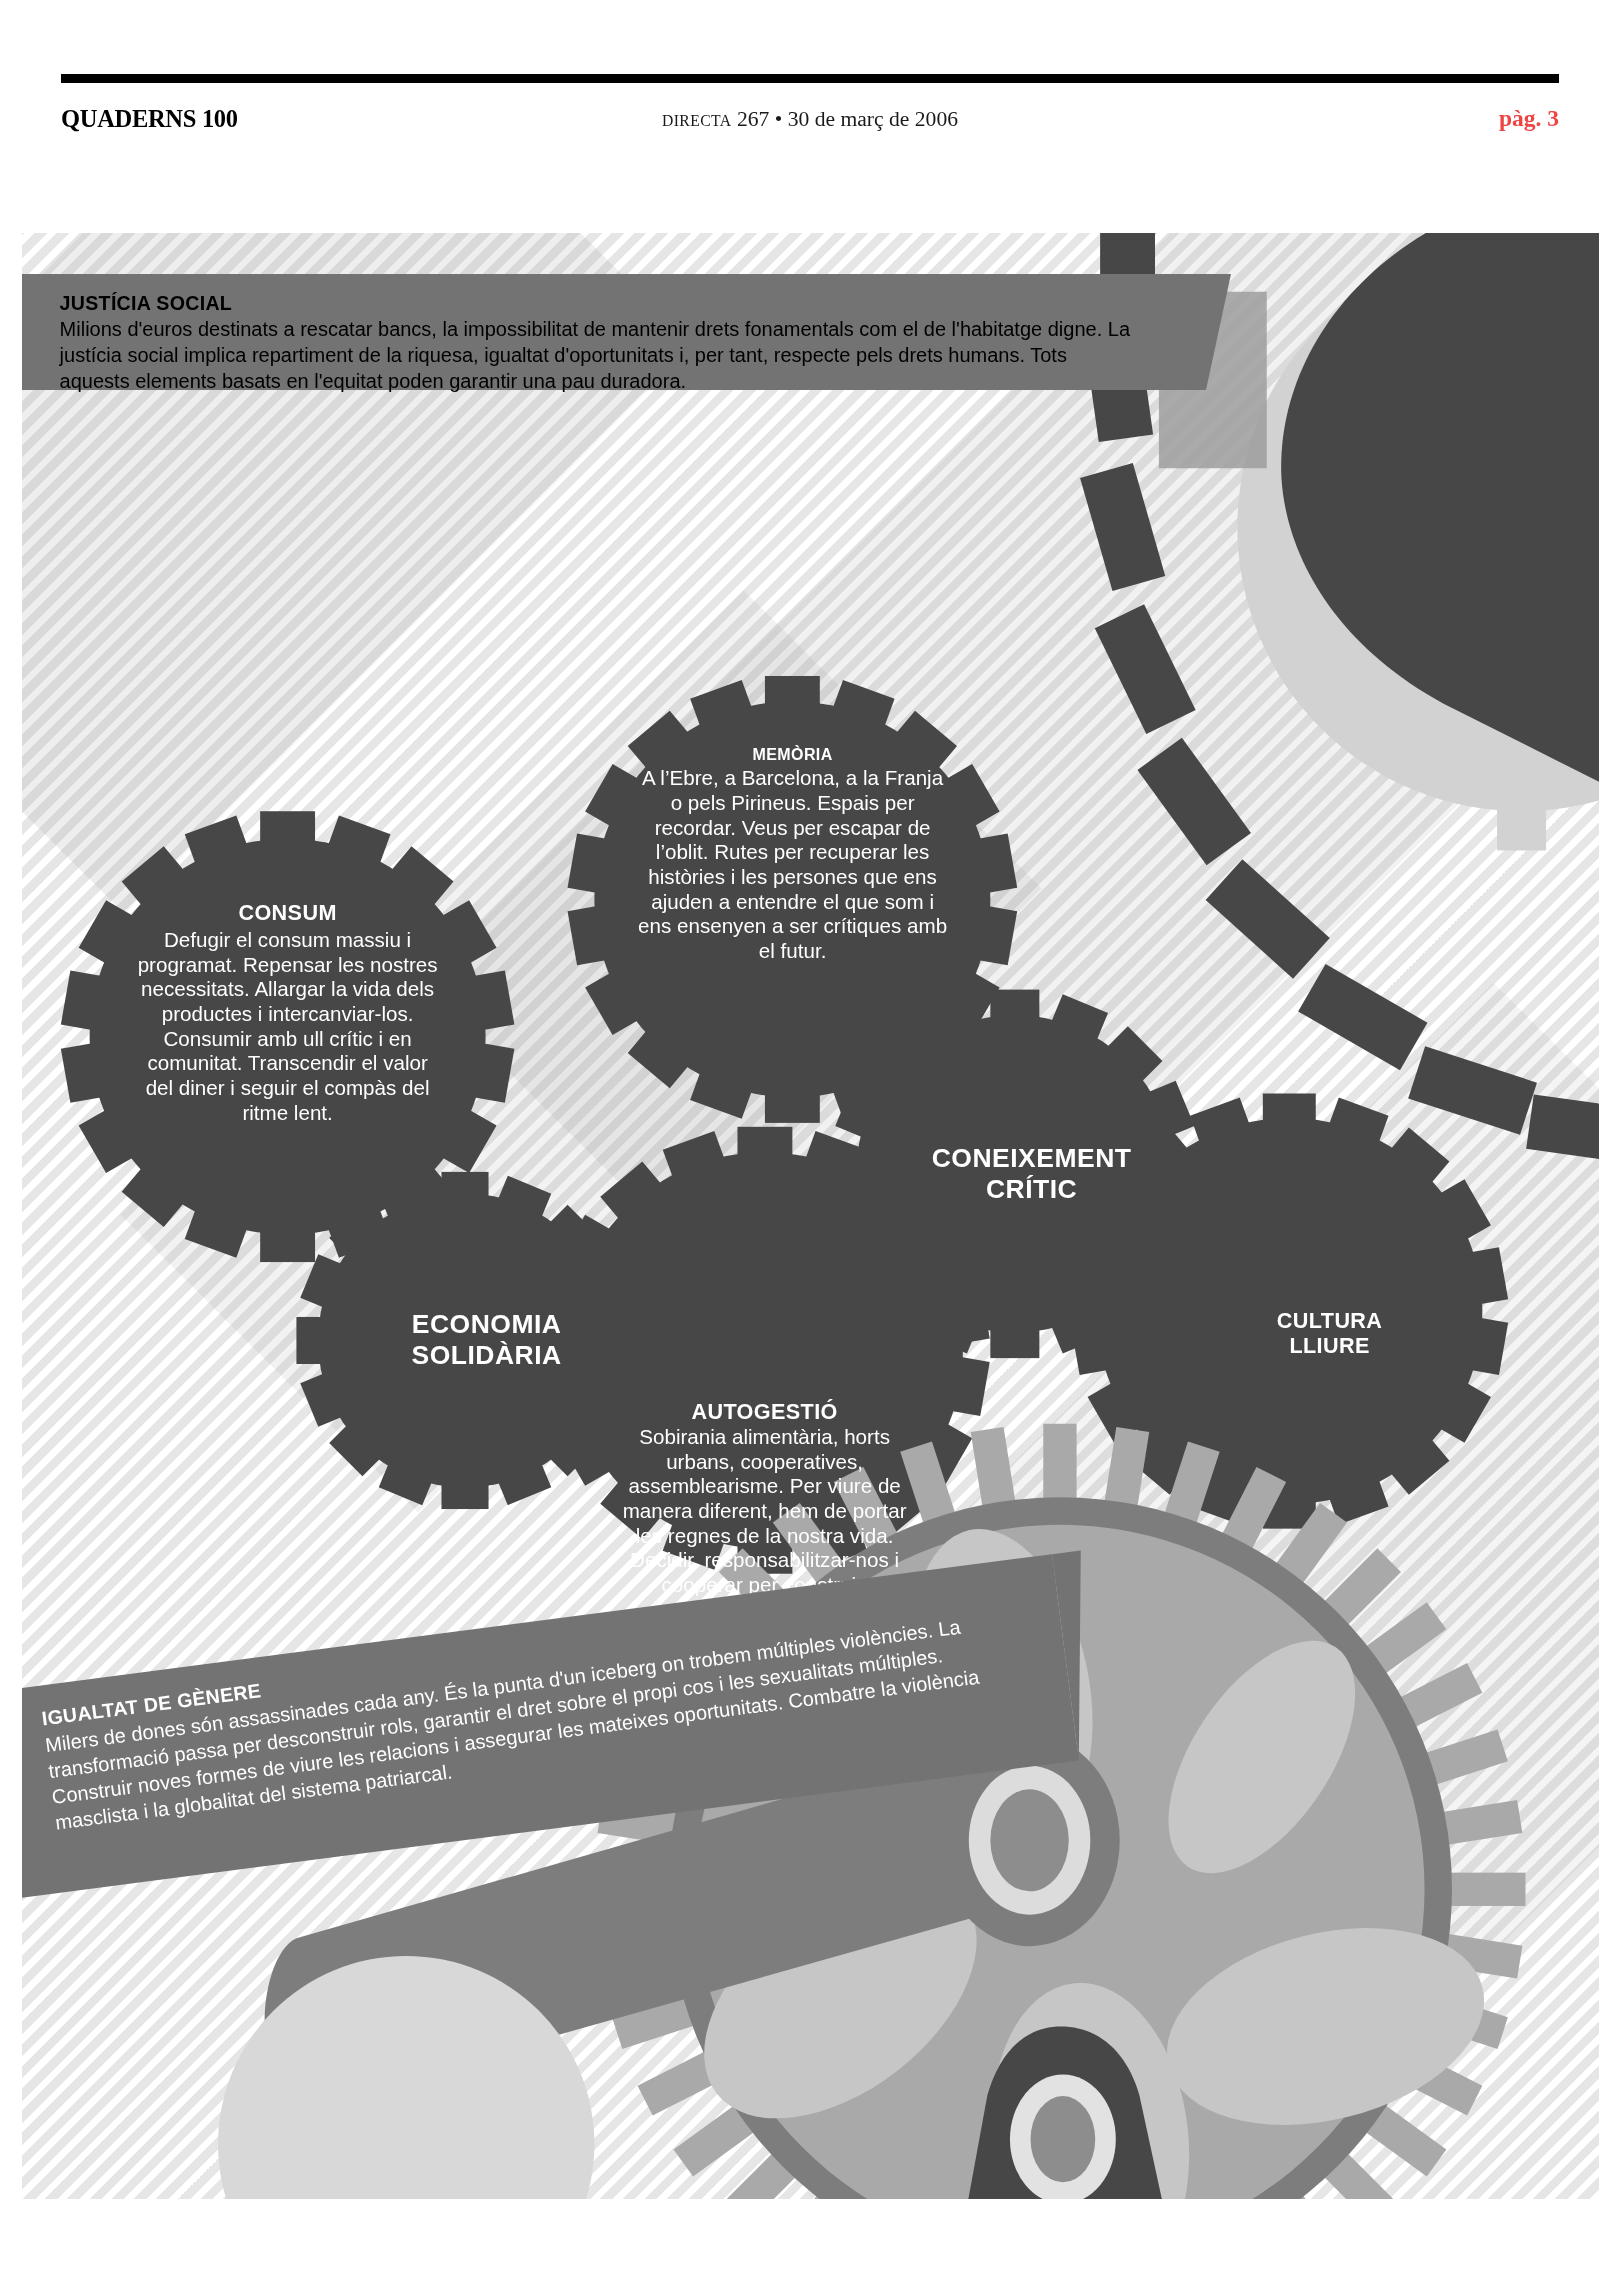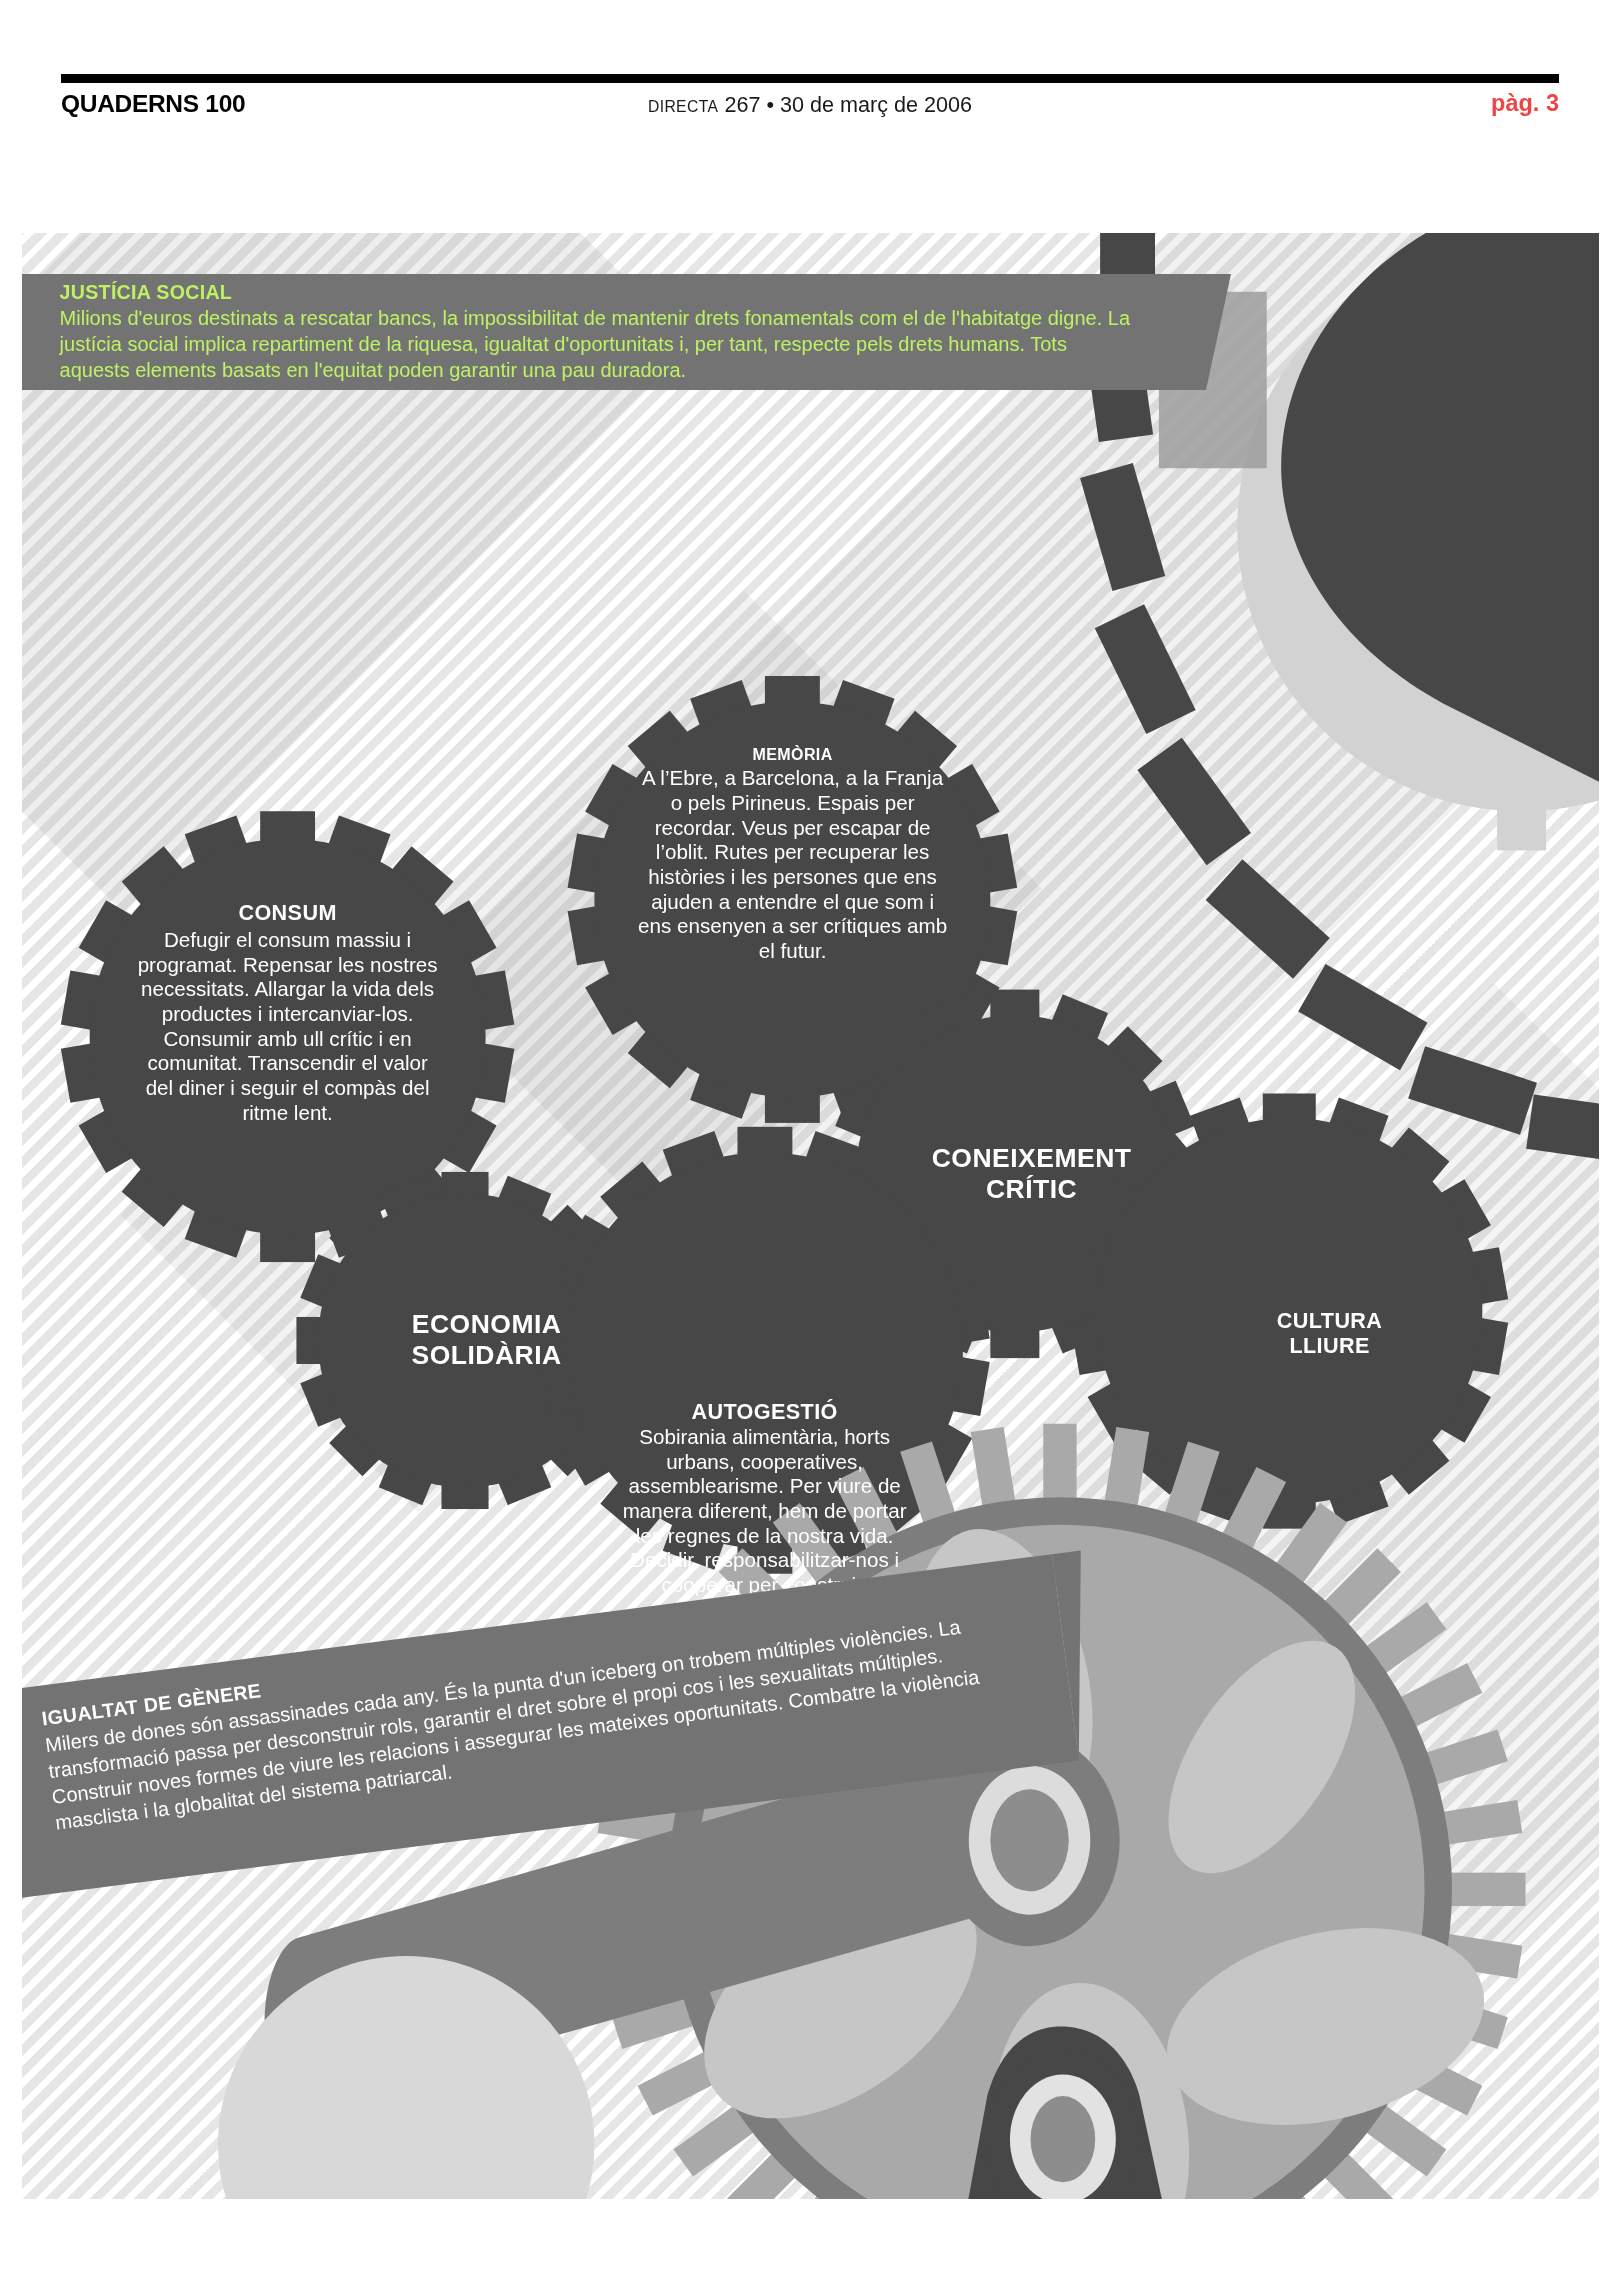--- a/index.html
+++ b/index.html
@@ -25,23 +25,24 @@
     left: 61px;
     top: 74px;
     width: 1498px;
     height: 8.8px;
     background: #000000;
   }
 
   #header {
     position: absolute;
     left: 61px;
-    top: 88px;
+    top: 103px;
     width: 1498px;
     height: 41px;
+    font-family: Liberation Serif, serif;
   }
 
   #masthead-title {
     position: absolute;
     left: 0px;
     top: 2px;
     font-size: 24.5px;
     font-weight: bold;
     letter-spacing: -0.3px;
     color: #000000;
@@ -163,22 +164,22 @@
   #txt-cultura .ttl { font-size: 21.6px; line-height: 1.15; margin-bottom: 2px; }
 
   
   #banner-justicia {
     position: absolute;
     left: 0px;
     top: 41px;
     width: 1184px;
     height: 116px;
     background: #737373;
-    color: #bef264;
-    padding: 7px 0 0 38px;
+    color: #000000;
+    padding: 18px 0 0 38px;
   }
   #banner-justicia .b-ttl {
     font-size: 19.6px;
     font-weight: bold;
     letter-spacing: 0.3px;
     display: block;
     margin-bottom: 2px;
   }
   #banner-justicia .b-body {
     font-size: 20px;

